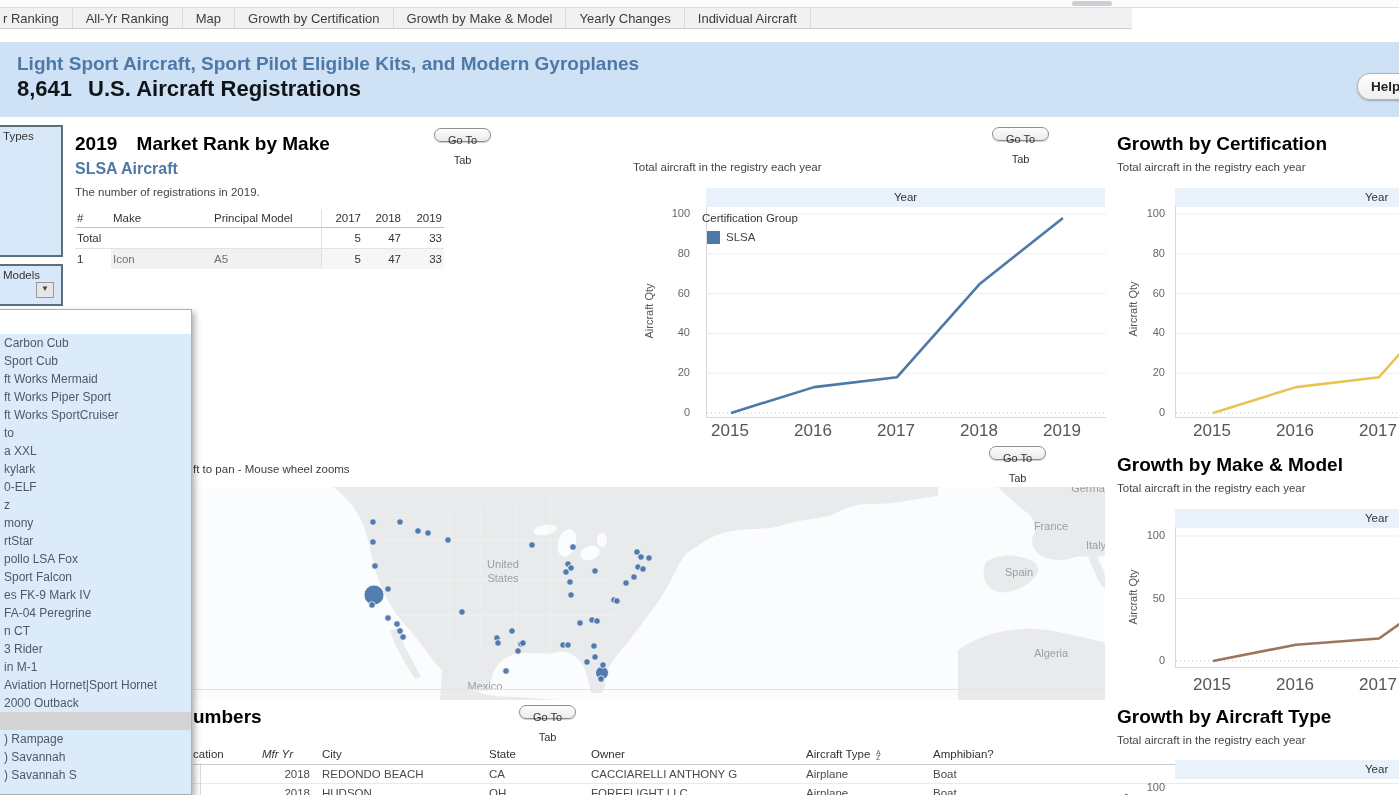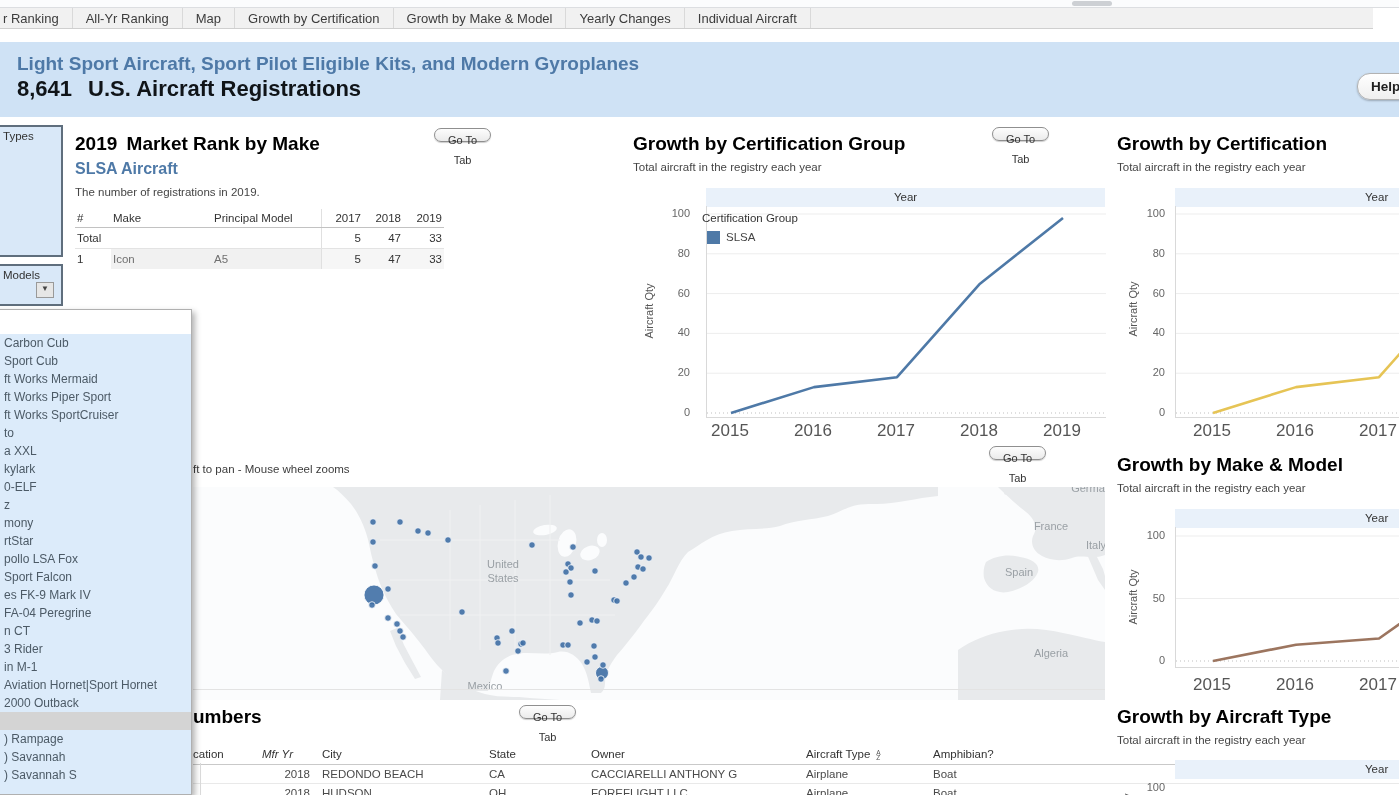--- a/index.html
+++ b/index.html
@@ -1,21 +1,21 @@
 <!DOCTYPE html>
 <html><head>
 <meta charset="utf-8">
 <style>
   html,body{margin:0;padding:0;background:#fff;}
   .app{position:relative;width:1399px;height:795px;background:#fff;overflow:hidden;
        font-family:"Liberation Sans",sans-serif;color:#333;}
   .top-strip{position:absolute;left:0;top:0;width:1399px;height:8px;background:#fbfcfd;
              border-bottom:1px solid #dcdee1;box-sizing:border-box;}
   .scroll-thumb{position:absolute;left:1072px;top:1px;width:40px;height:5px;border-radius:3px;background:#cdd0d4;}
-  .tab-bar{position:absolute;left:0;top:8px;width:1373px;height:21px;background:#f1f1f1;
+  .tab-bar{position:absolute;left:0;top:8px;width:1132px;height:21px;background:#f1f1f1;
            border-bottom:1px solid #cfcfcf;display:flex;align-items:stretch;box-sizing:border-box;}
   .tab{display:flex;align-items:center;padding:0 13px;font-size:13px;color:#3c3c3c;
        border-right:1px solid #d9d9d9;white-space:nowrap;cursor:pointer;}
   .tab:first-child{padding-left:3px;}
   .header{position:absolute;left:0;top:42px;width:1399px;height:75px;background:#cfe2f5;}
   .hdr-sub{position:absolute;left:17px;top:11px;font-size:19px;font-weight:bold;color:#4e79a7;}
   .hdr-main{position:absolute;left:17px;top:34px;font-size:22px;font-weight:bold;color:#101418;}
   .hdr-title{margin-left:16px;}
   .help-btn{position:absolute;left:1357px;top:31px;width:62px;height:27px;border:1px solid #b2b2b2;
             border-radius:13px;background:linear-gradient(#ffffff,#efefef);font-size:13.5px;color:#222;
@@ -129,21 +129,21 @@
       <div class="m-item">Aviation Hornet|Sport Hornet</div>
       <div class="m-item">2000 Outback</div>
       <div class="m-item hl"></div>
       <div class="m-item">) Rampage</div>
       <div class="m-item">) Savannah</div>
       <div class="m-item">) Savannah S</div>
     </div>
 
   <div class="sec-title" style="left:75px;top:133px;">
     <span>2019</span>
-    <span style="margin-left:4px;">Market Rank by Make</span>
+    <span style="margin-left:14px;">Market Rank by Make</span>
   </div>
   <button class="gtt" style="left:434px;top:128px;">Go To Tab</button>
   <div class="mk-sub" style="left:75px;top:160px;">SLSA Aircraft</div>
   <div class="sec-sub" style="left:75px;top:186px;">The number of registrations in 2019.</div>
   <table class="mk-table">
     <thead>
         <tr>
           <th style="width: 32px;">#</th>
           <th style="width: 97px;">Make</th>
           <th style="width: 105px;">Principal Model</th>
@@ -285,21 +285,20 @@
           <td>HUDSON</td>
           <td>OH</td>
           <td>FOREFLIGHT LLC</td>
           <td>Airplane</td>
           <td>Boat</td>
         </tr>
       </tbody>
   </table>
   <div class="vline" style="left:200px;top:763px;height:32px;"></div>
 
-<div class="sec-title" style="left: 633px; top: 133px;">Growth by Certification Group</div>
     <div class="sec-sub" style="left: 633px; top: 161px;">Total aircraft in the registry each year</div>
     <div class="year-band" style="left: 706px; top: 188px; width: 399px;">
       <div class="year-label" style="left: 0px; width: 399px; text-align: center;">Year</div>
     </div>
     <button class="gtt" style="left: 992px; top: 127px; position: absolute;">Go To Tab</button>
     <div class="tick" style="left: 650px; top: 406px;">0</div>
     <div class="tick" style="left: 650px; top: 366.2px;">20</div>
     <div class="tick" style="left: 650px; top: 326.4px;">40</div>
     <div class="tick" style="left: 650px; top: 286.6px;">60</div>
     <div class="tick" style="left: 650px; top: 246.8px;">80</div>

